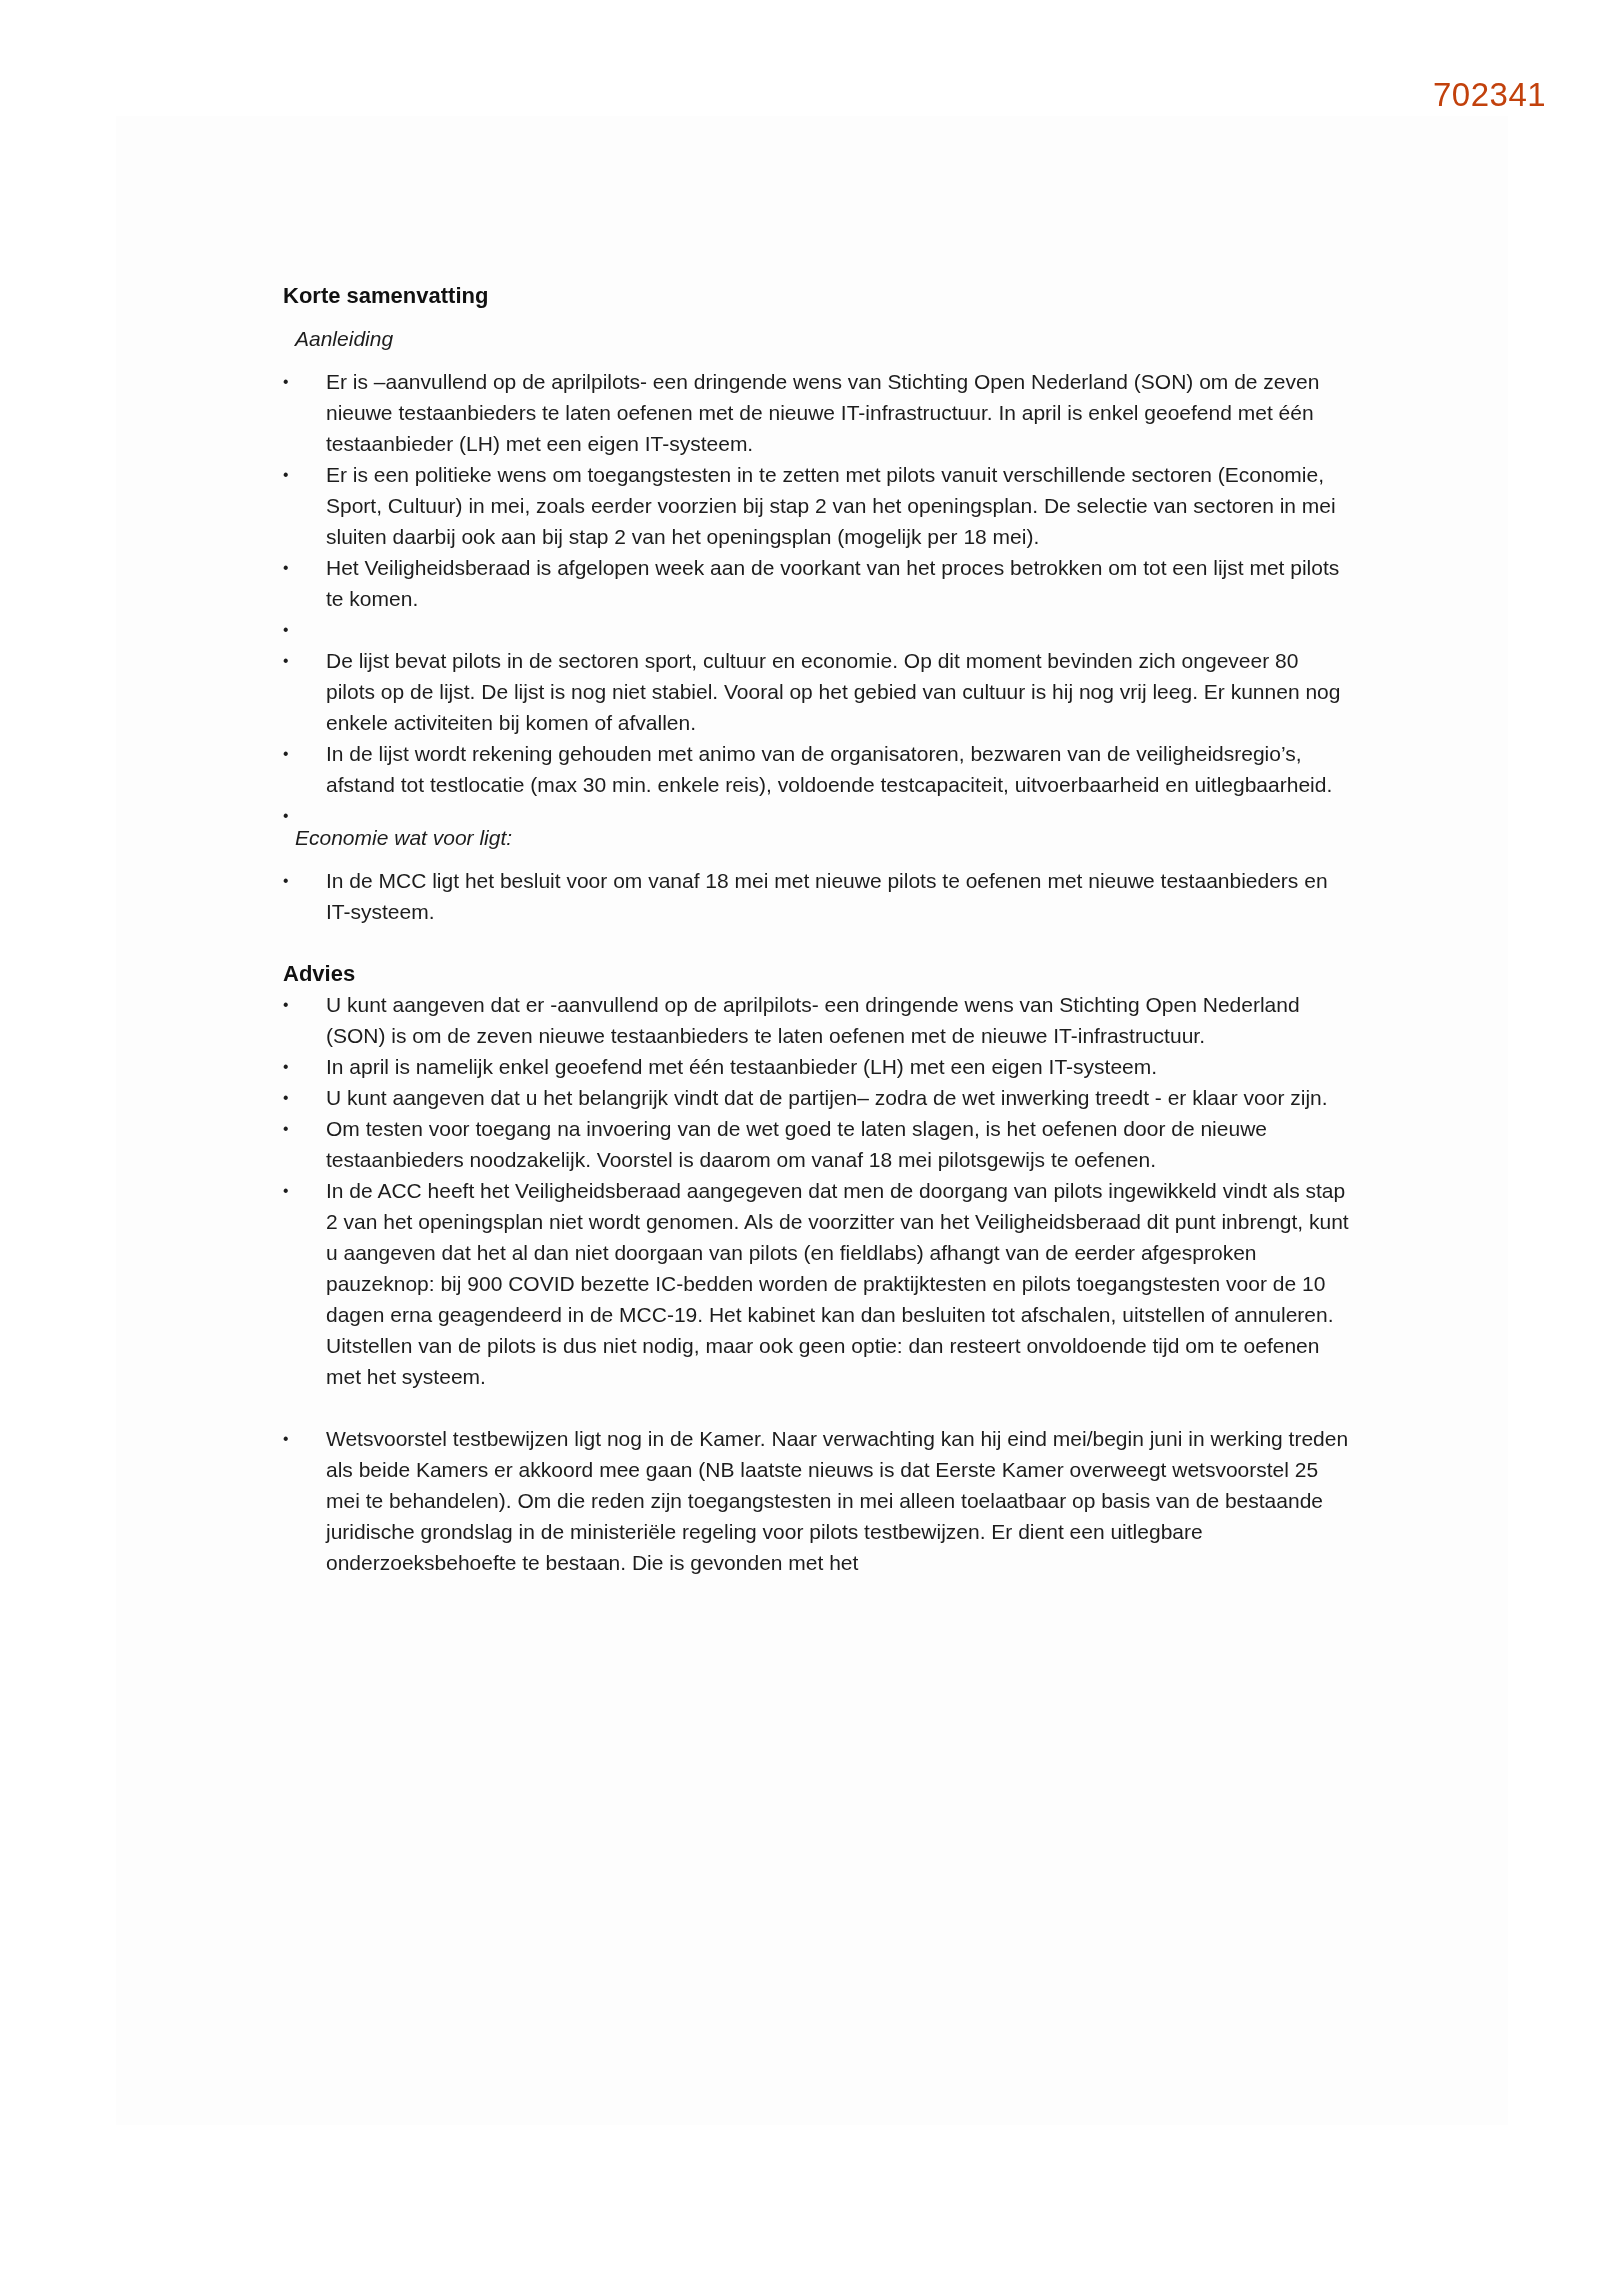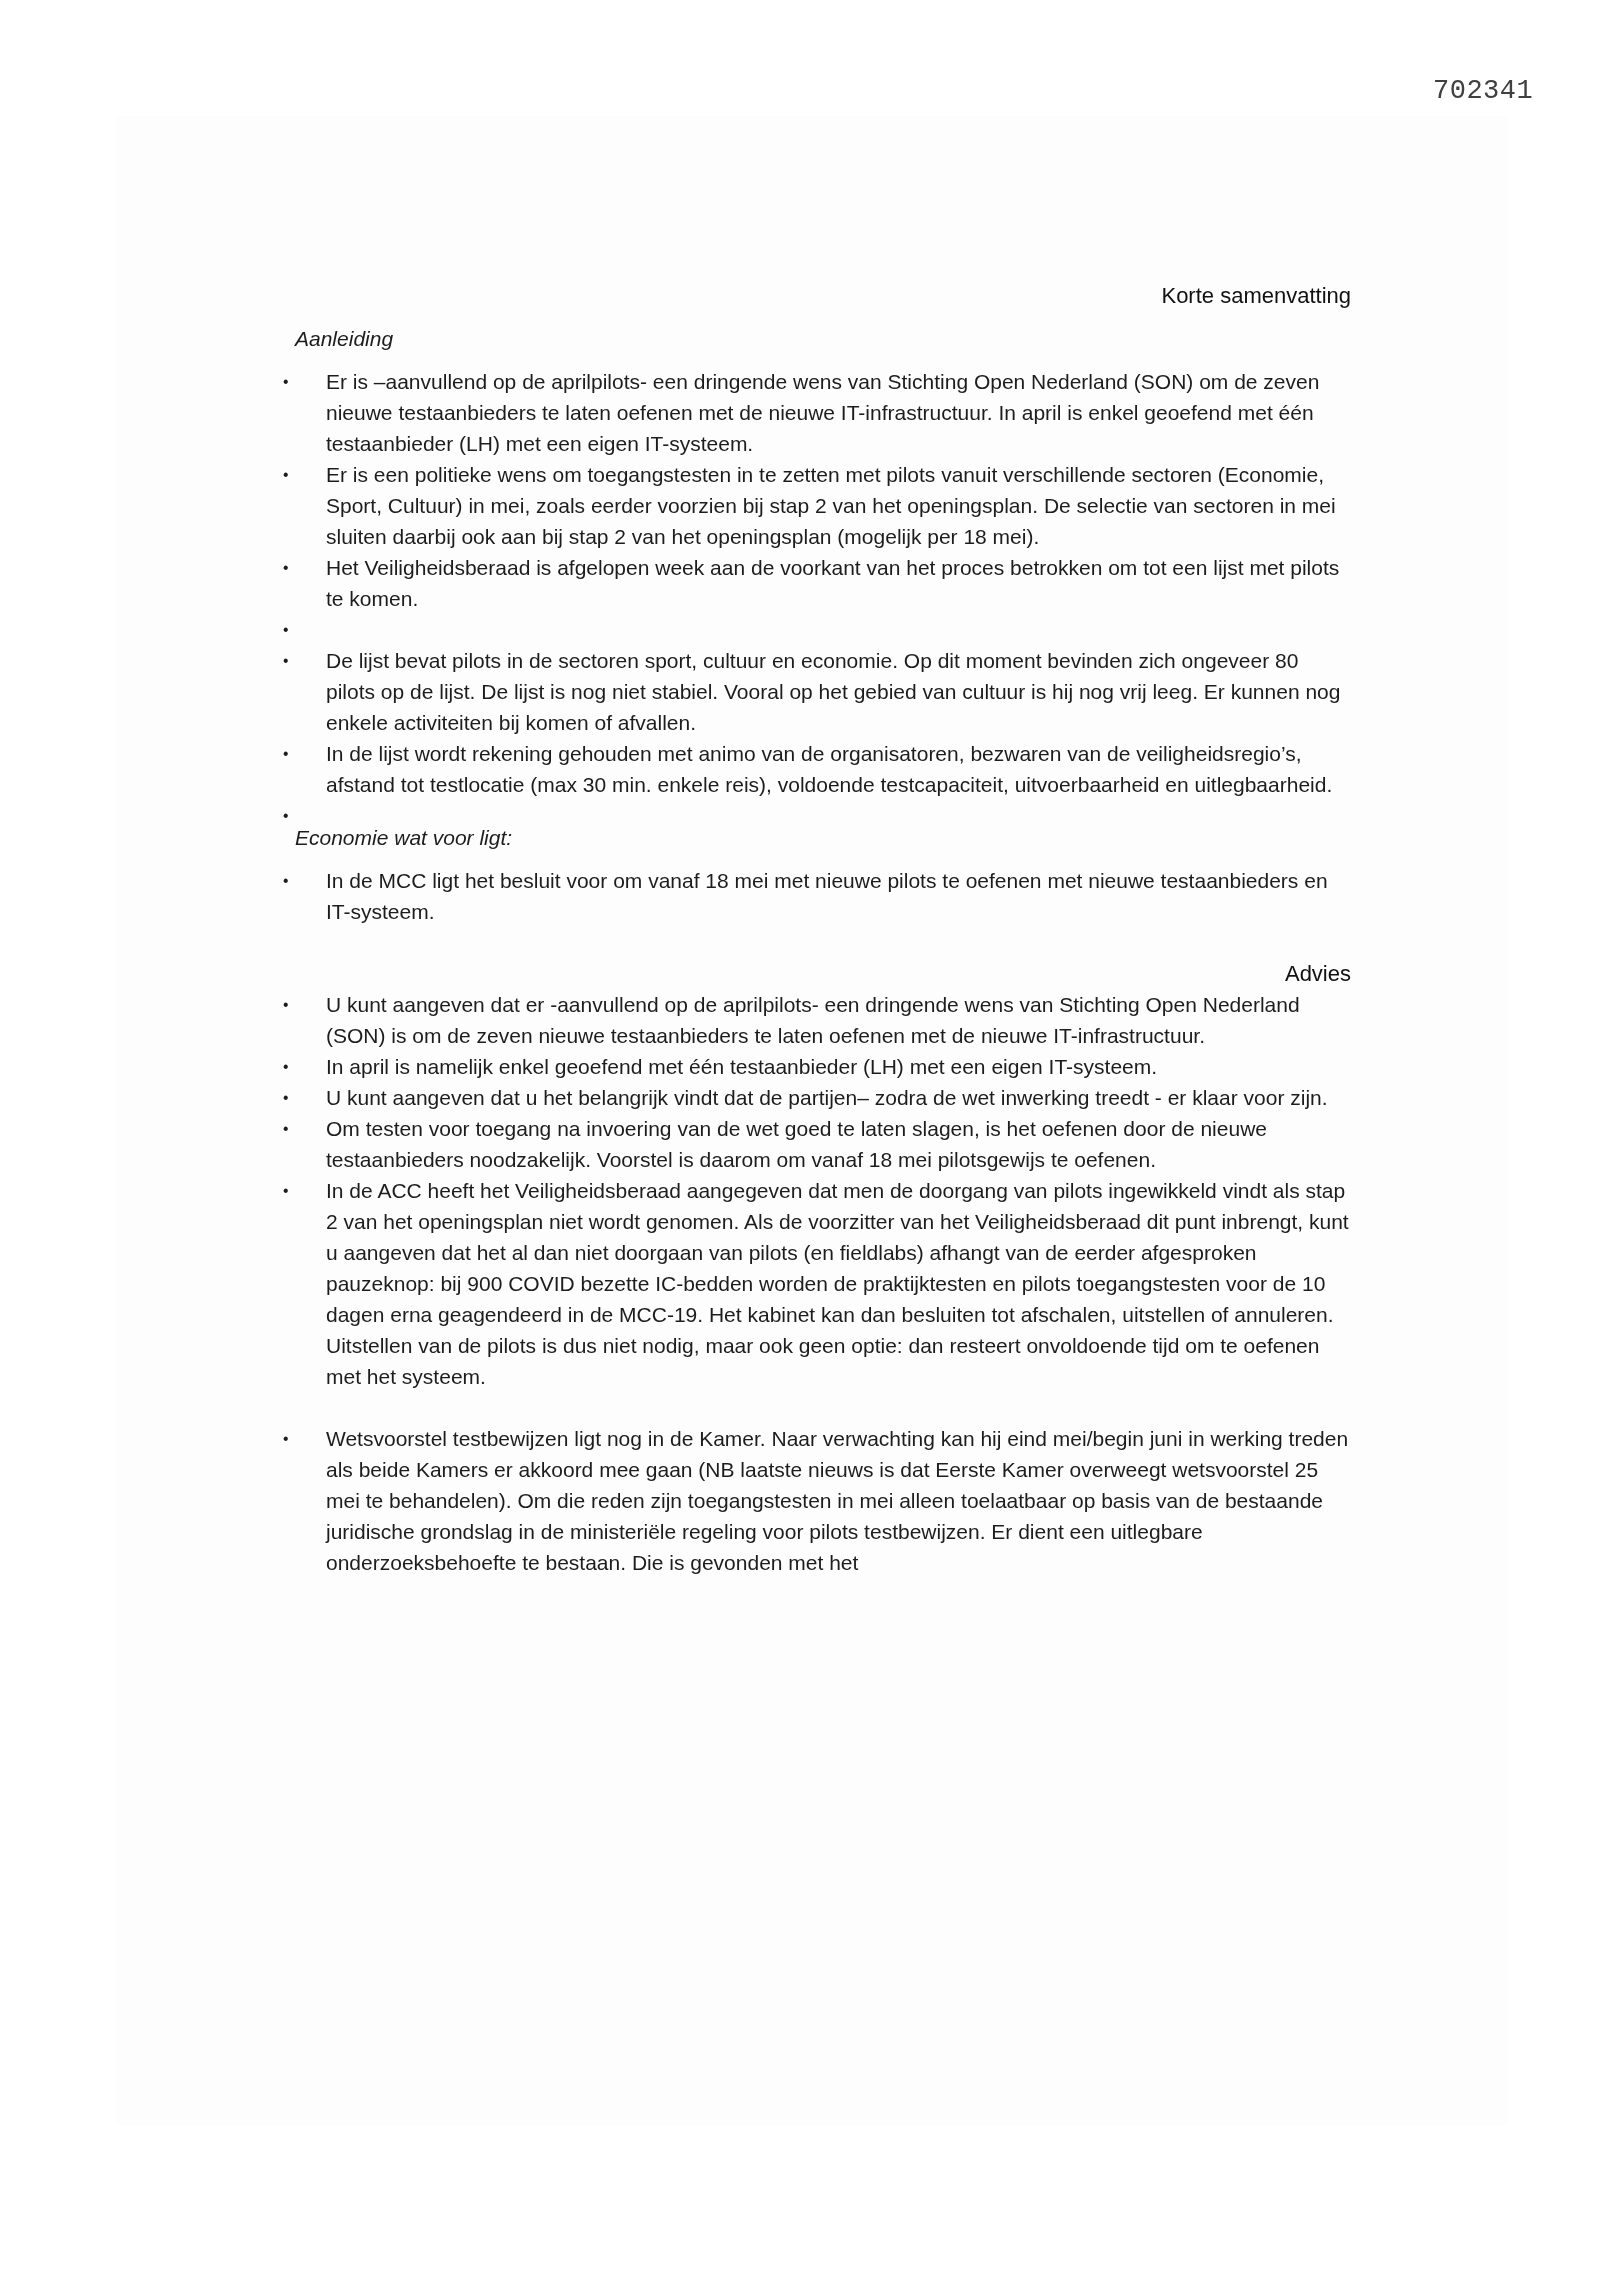--- a/index.html
+++ b/index.html
@@ -17,42 +17,41 @@
       left: 116px;
       top: 116px;
       width: 1392px;
       height: 2009px;
       background: #fdfdfd;
     }
     .page-number {
       position: absolute;
       left: 1433px;
       top: 76px;
-      font-family: Liberation Mono, monospace;
-      font-size: 27px;
-      color: #404040;
+      font-family: Liberation Sans, sans-serif;
+      font-size: 33px;
+      color: #c2410c;
       letter-spacing: 0.5px;
     }
     .content {
       position: absolute;
       left: 283px;
       top: 280px;
       width: 1068px;
       font-family: "Liberation Sans", sans-serif;
       font-size: 21px;
       line-height: 31px;
       color: #1d1d1d;
     }
     .heading {
-      font-weight: normal;
+      font-weight: bold;
       font-size: 22px;
       line-height: 31px;
       margin: 0;
       color: #111;
-      text-align: right;
     }
     .subheading {
       font-style: italic;
       margin: 12px;
       line-height: 31px;
     }
     ul.bullets {
       list-style: none;
       margin: 0;
       padding: 0;

